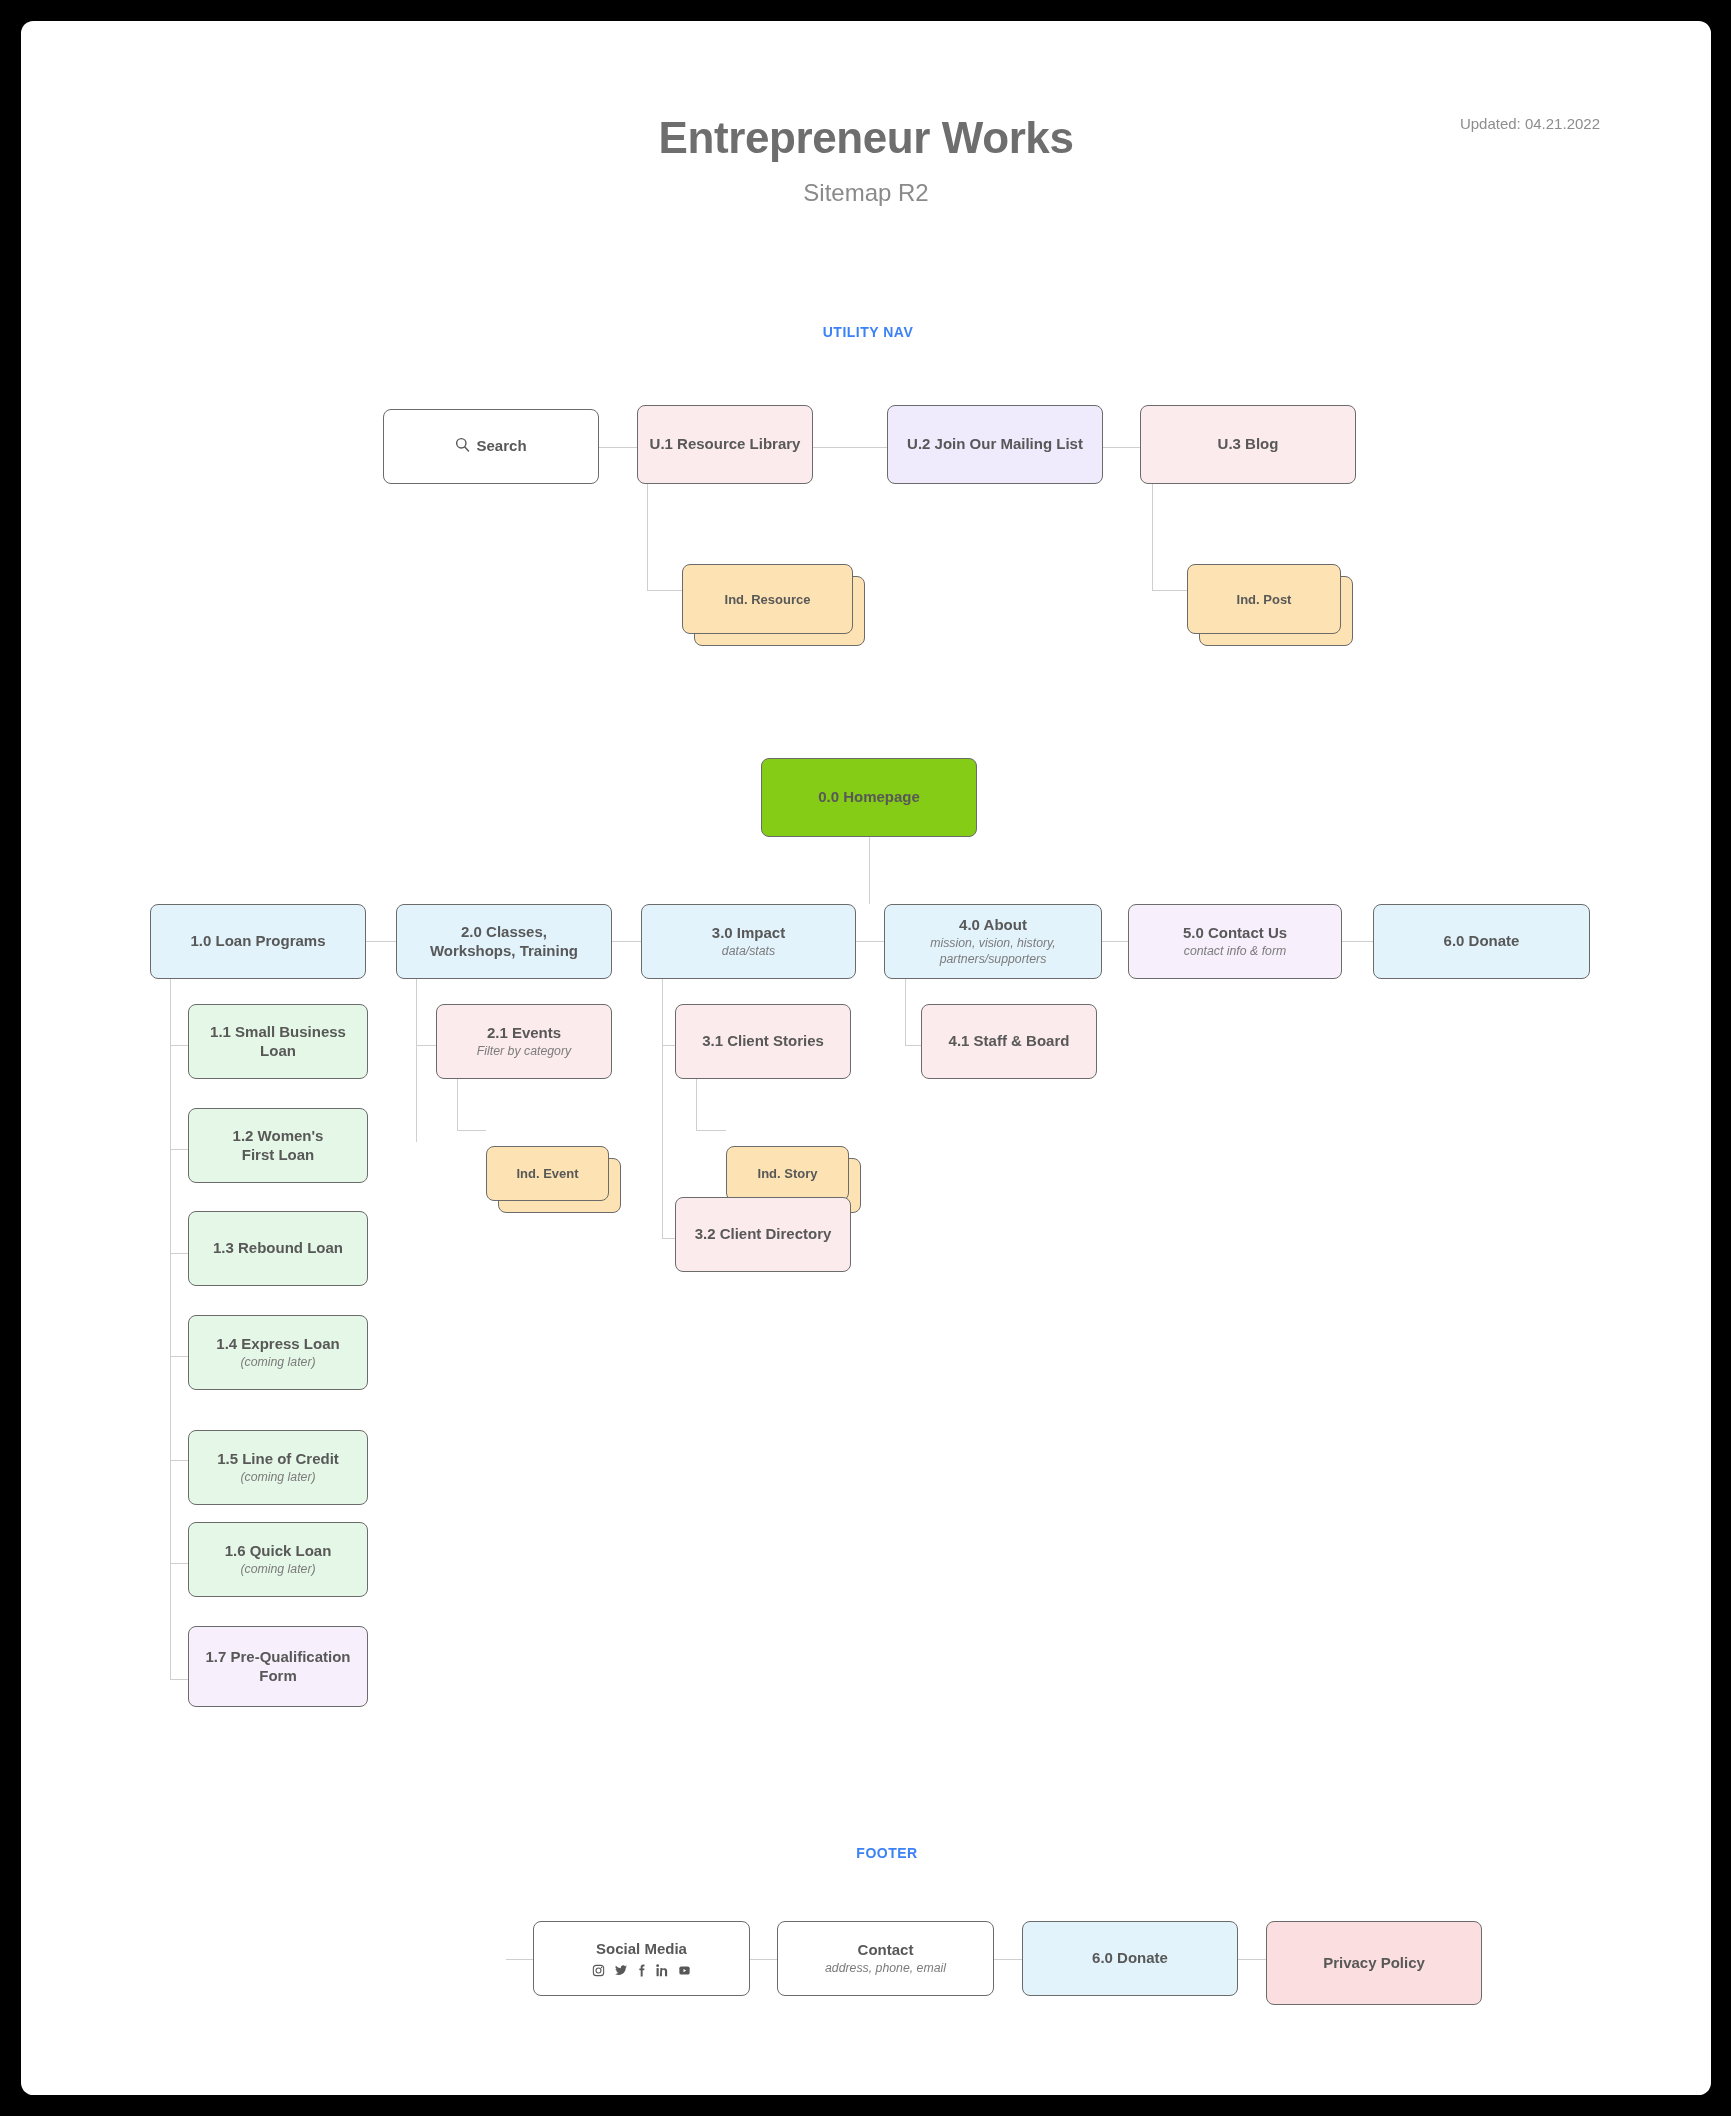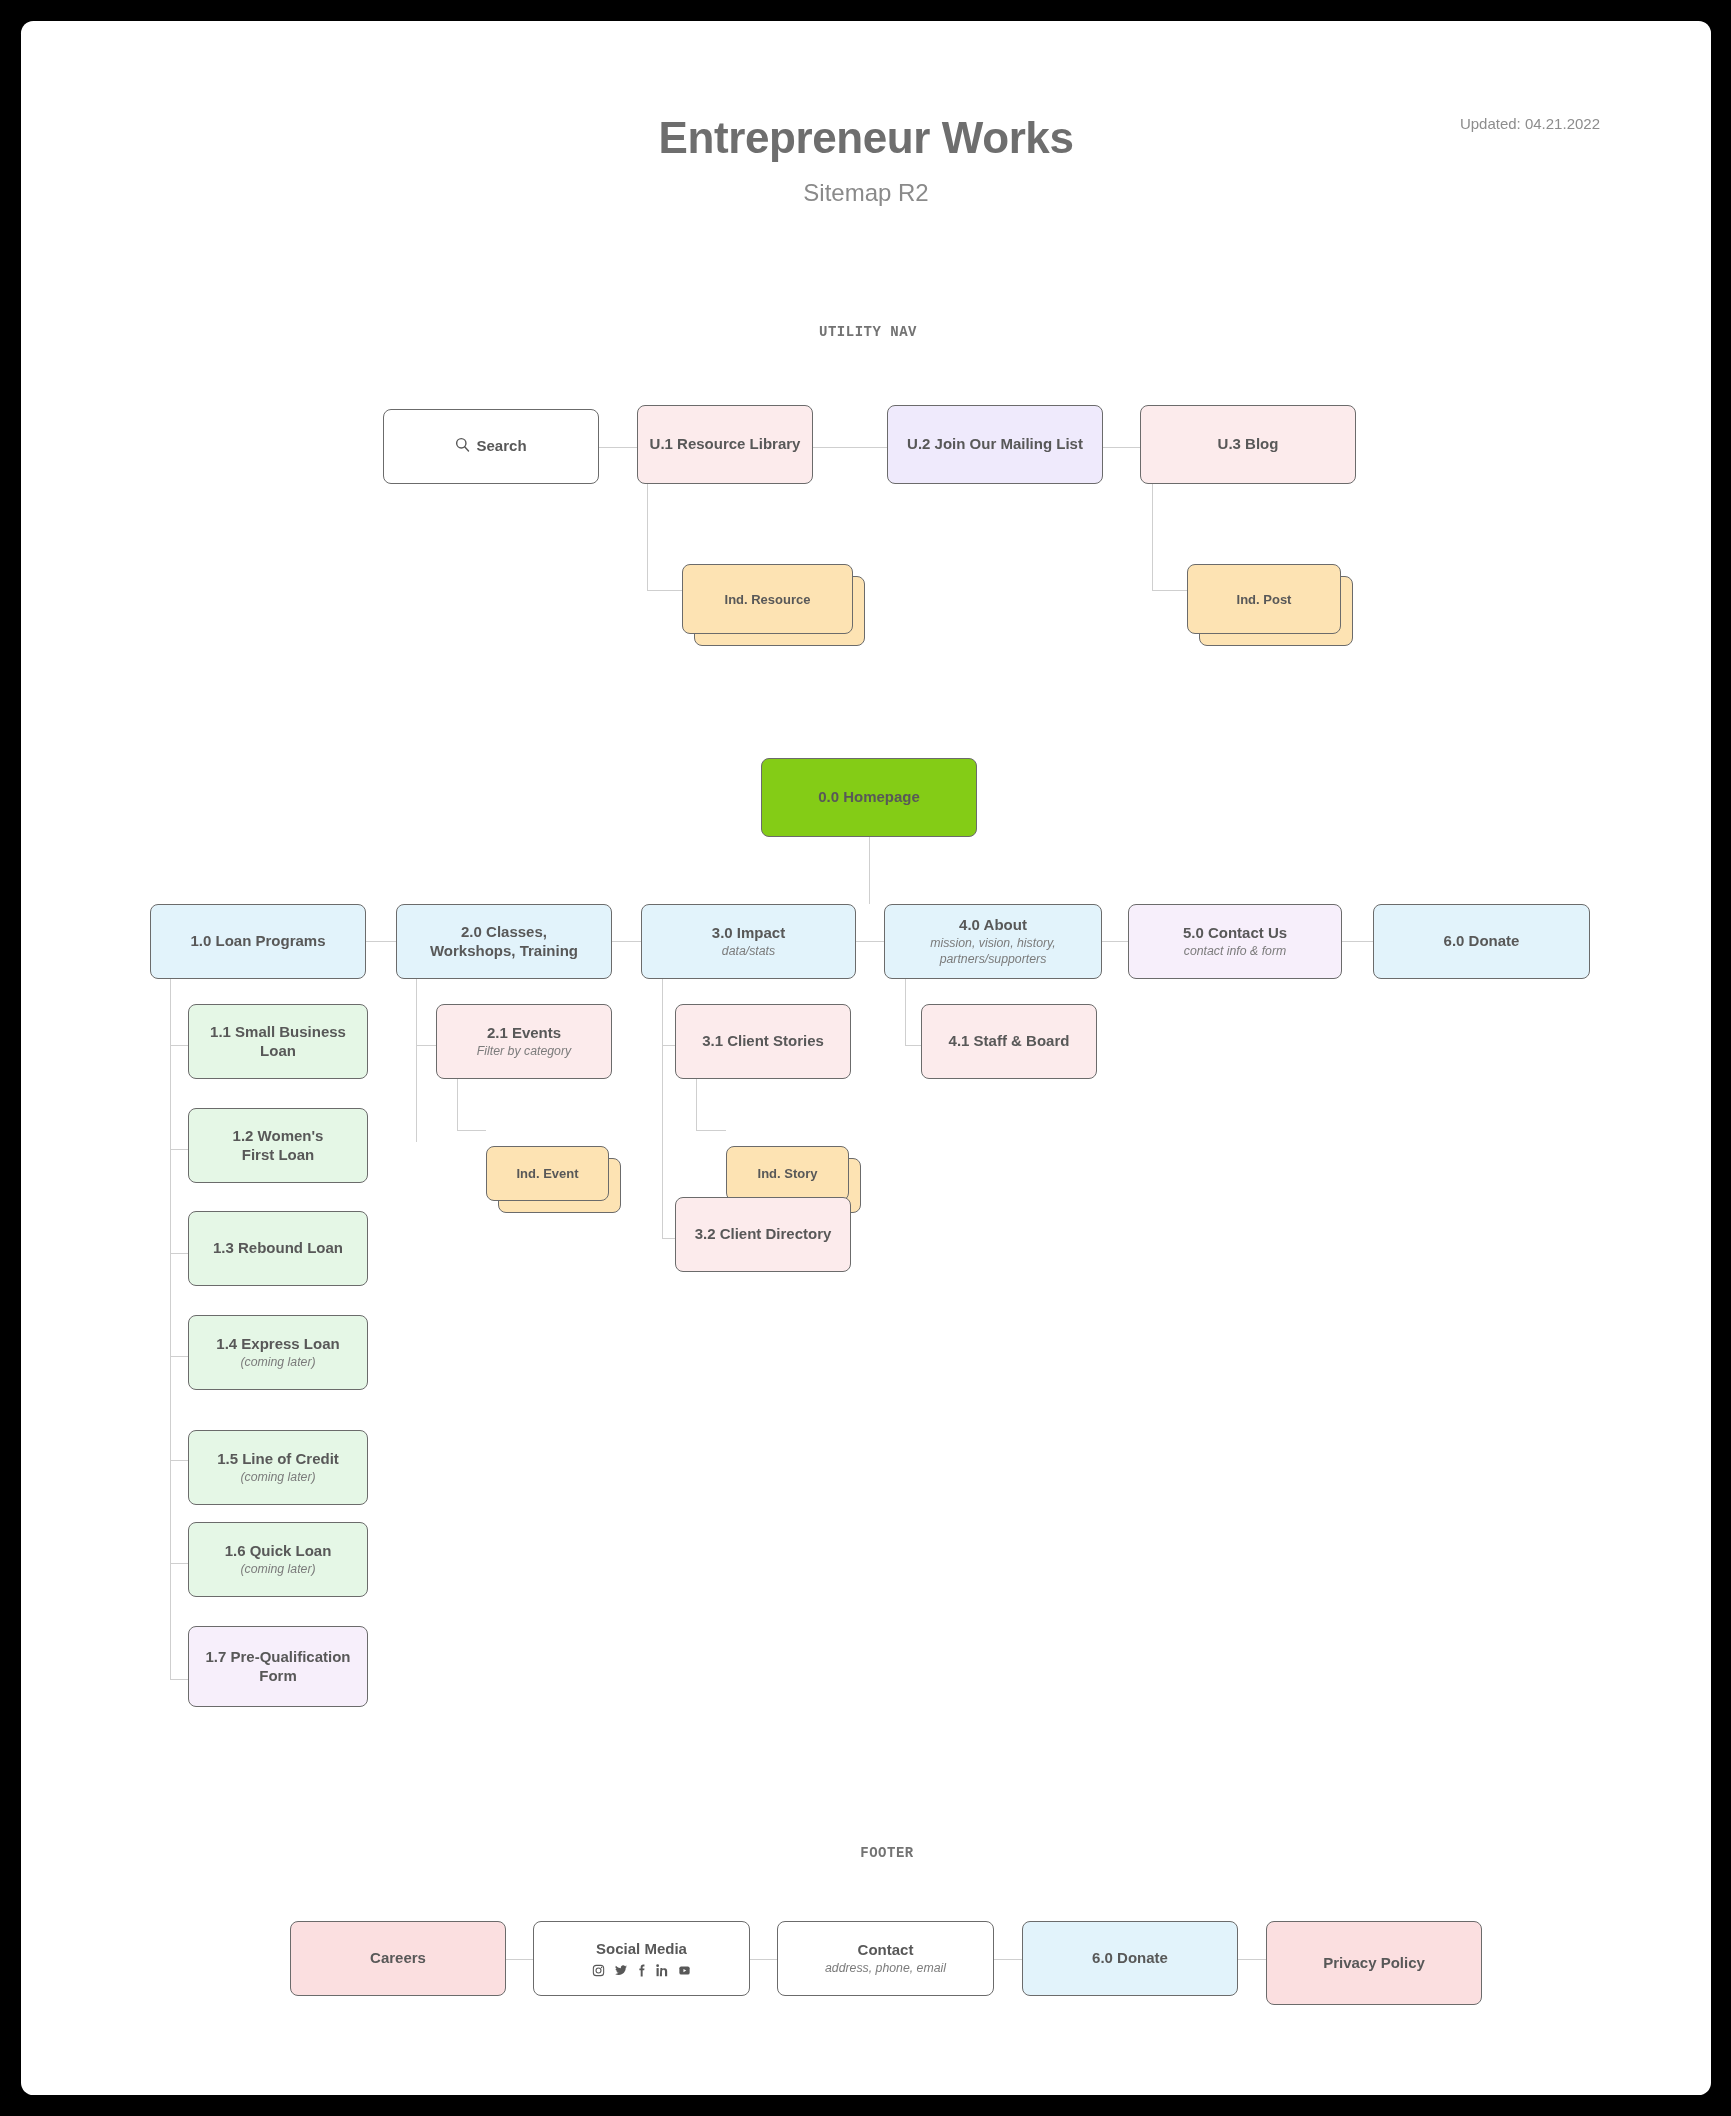--- a/index.html
+++ b/index.html
@@ -30,25 +30,24 @@
     position:absolute; left:0; right:0; top:158px;
     text-align:center;
     font-size:24px; font-weight:400; color:#8a8a8a;
   }
   #updated {
     position:absolute; right:111px; top:94px;
     font-size:15px; color:#8d8d8d;
   }
   .section-label {
     position:absolute;
-    font-size:14px; font-weight:700; color:#737373;
+    font-size:14px; font-weight:700; color:#3b82f6;
     letter-spacing:0.5px;
     text-align:center;
     width:176px;
-    font-family:Liberation Mono, monospace;
   }
 
   
   .ln { position:absolute; background:#cfcfcf; }
   .ln.h { height:0.9px; }
   .ln.v { width:0.9px; }
 
   
   .node {
     position:absolute;
@@ -294,23 +293,20 @@
       <div class="lbl">6.0 Donate</div>
     </div>
 
     <div class="section-label" style="left:778px; top:1824px;">FOOTER</div>
 
     <div class="ln h" style="left:485px; top:1938px; width:27px;"></div>
     <div class="ln h" style="left:729px; top:1938px; width:27px;"></div>
     <div class="ln h" style="left:973px; top:1938px; width:28px;"></div>
     <div class="ln h" style="left:1217px; top:1938px; width:28px;"></div>
 
-    <div class="node c-rose" style="left:269px; top:1900px; width:216px; height:75px;">
-      <div class="lbl">Careers</div>
-    </div>
 
     <div class="node c-white" style="left:756px; top:1900px; width:217px; height:75px;">
       <div class="lbl">Contact</div>
       <div class="sub">address, phone, email</div>
     </div>
 
     <div class="node c-white" style="left:512px; top:1900px; width:217px; height:75px;">
       <div class="lbl">Social Media</div>
       <div class="social">
         <span>

